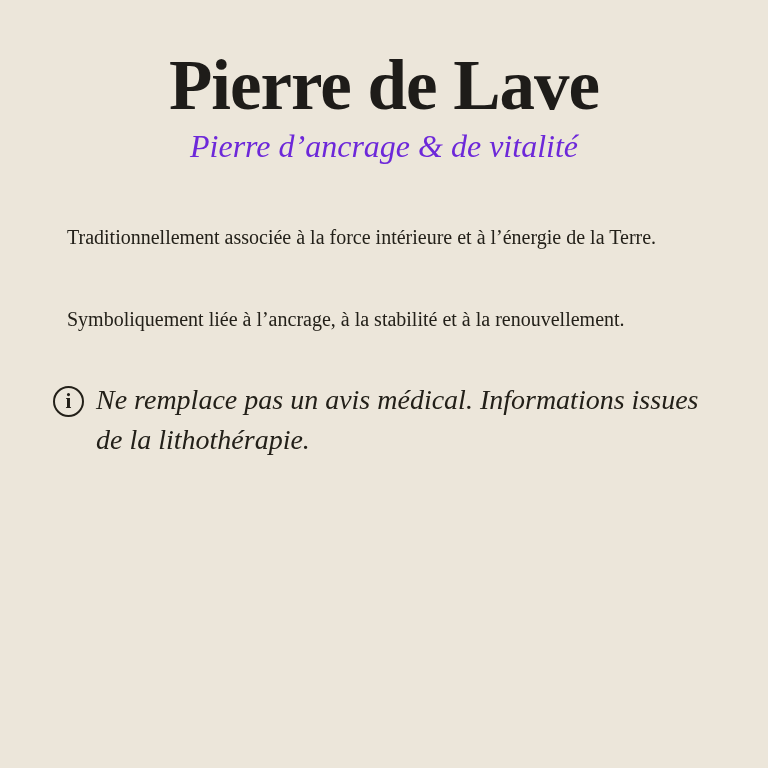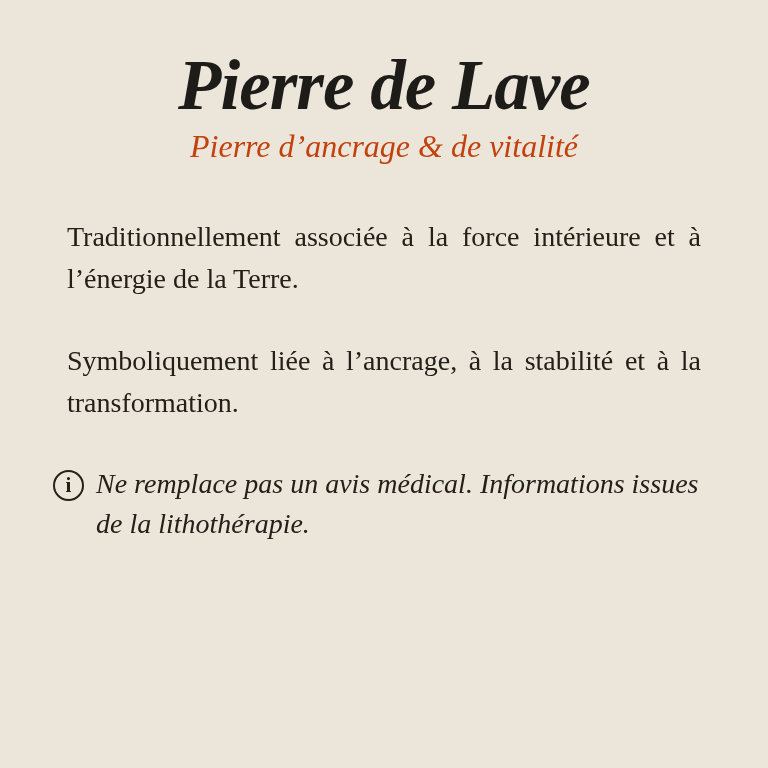--- a/index.html
+++ b/index.html
@@ -21,34 +21,33 @@
     padding: 48px 67px 40px 67px;
   }
   .title {
     margin: 0 0 4px 0;
     text-align: center;
     font-size: 71px;
     line-height: 1.06;
     font-weight: 700;
     letter-spacing: -1px;
     color: #1e1c19;
-    font-style: italic;
   }
   .subtitle {
     margin: 0 0 50px 0;
     text-align: center;
     font-size: 32px;
     line-height: 1.2;
     font-style: italic;
     font-weight: 400;
-    color: #c2410c;
+    color: #6d28d9;
   }
   .body-paragraph {
     margin: 0 0 40px 0;
-    font-size: 28px;
+    font-size: 20px;
     line-height: 42px;
     text-align: justify;
     text-justify: inter-word;
     color: #232019;
   }
   .body-paragraph:nth-of-type(3) {
     margin-bottom: 46px;
   }
   .disclaimer {
     display: flex;
@@ -86,20 +85,20 @@
 
 <div class="card">
 
   <h1 class="title">Pierre de Lave</h1>
 
   <div class="subtitle">Pierre d’ancrage &amp; de vitalité</div>
 
   <p class="body-paragraph">Traditionnellement associée à la force intérieure et à l’énergie de la Terre.</p>
 
 
-  <p class="body-paragraph">Symboliquement liée à l’ancrage, à la stabilité et à la transformation.</p>
+  <p class="body-paragraph">Symboliquement liée à l’ancrage, à la stabilité et à la renouvellement.</p>
 
   <div class="disclaimer">
     <span class="info-circle">i</span>
     <span class="disclaimer-text">Ne remplace pas un avis médical. Informations issues de la lithothérapie.</span>
   </div>
 
 </div>
 
 </body></html>

